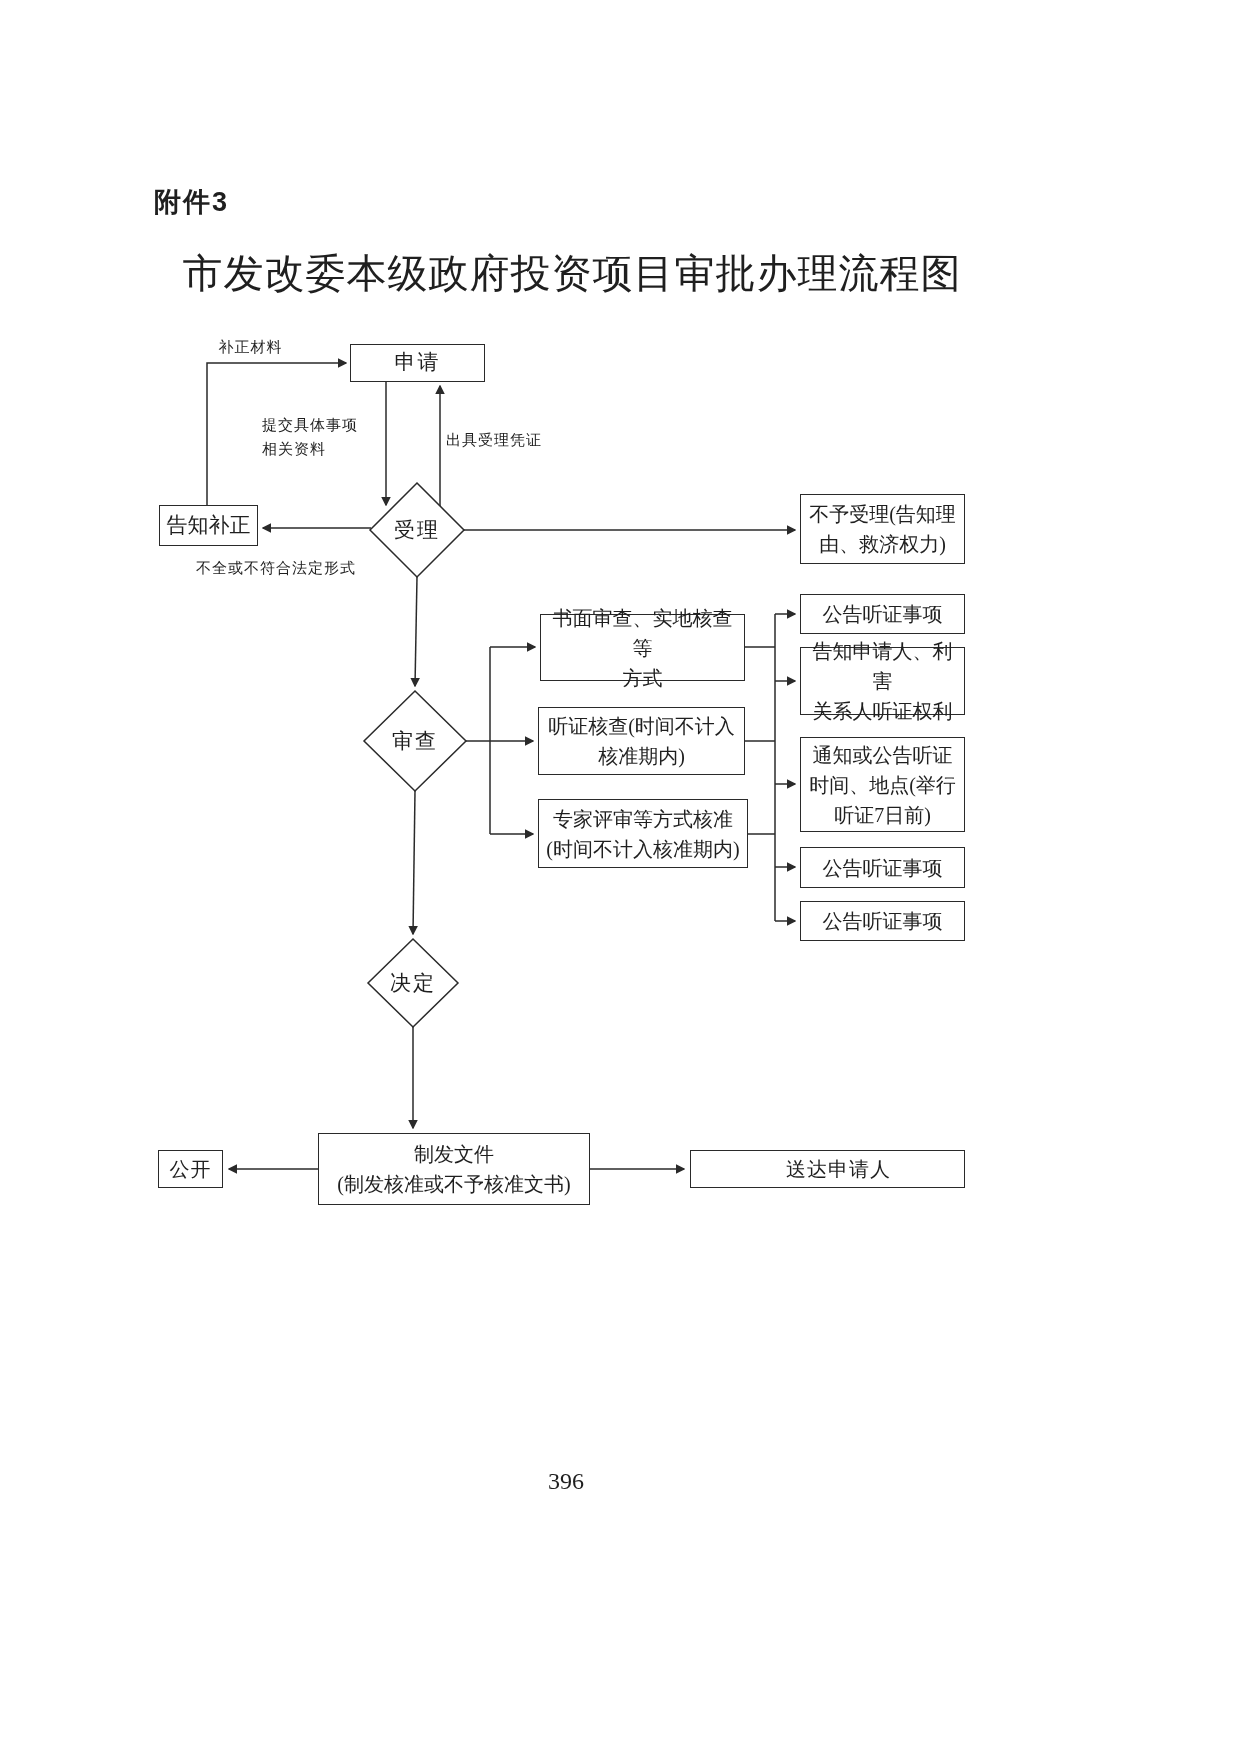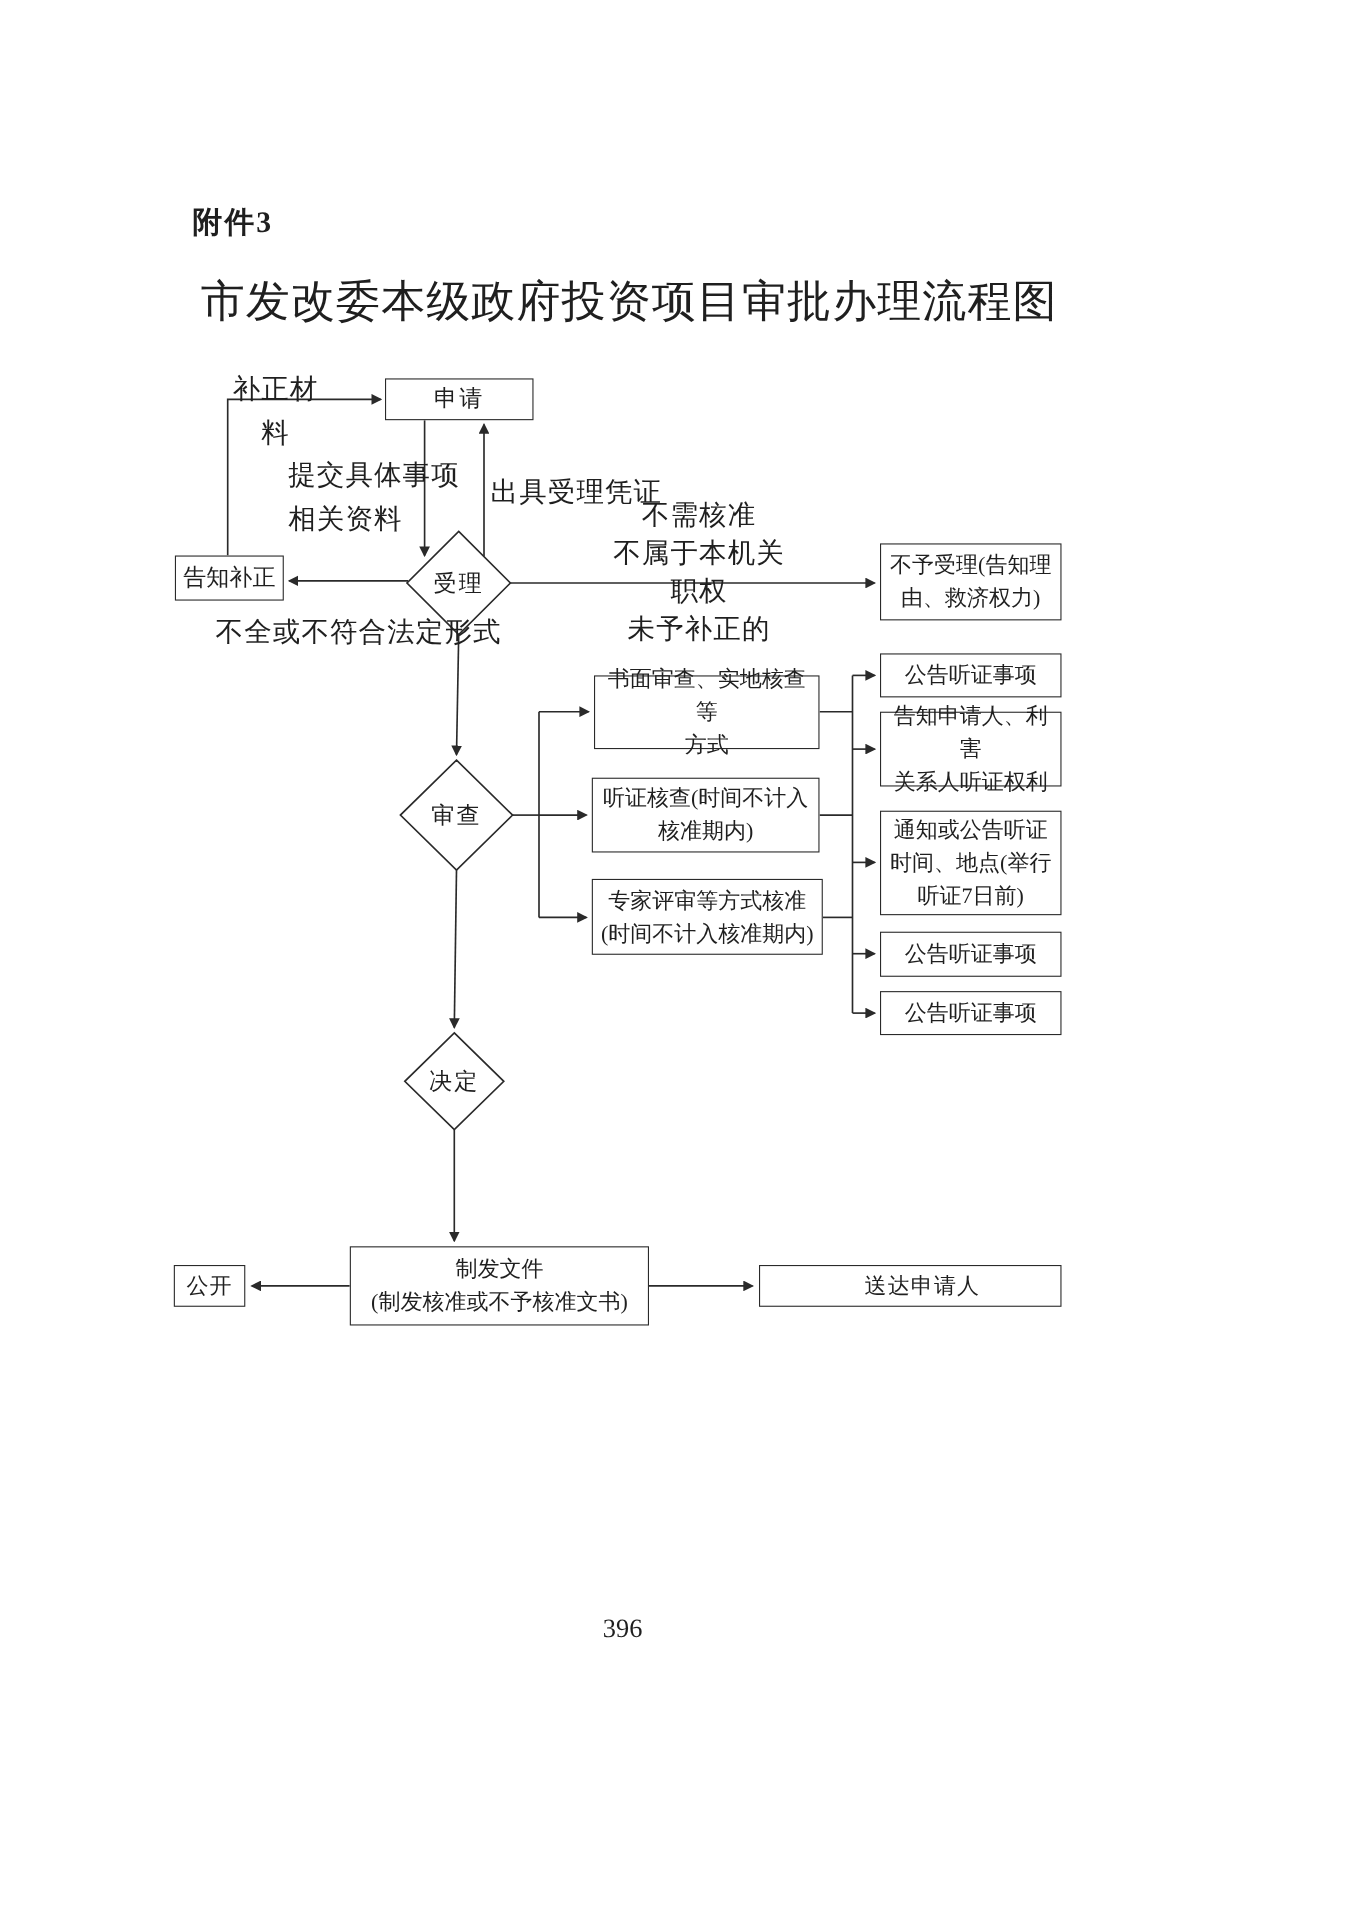--- a/index.html
+++ b/index.html
@@ -13,30 +13,30 @@
     position:absolute; border:1.5px solid #2a2a2a; background:#ffffff;
     display:flex; align-items:center; justify-content:center;
     text-align:center; white-space:pre-line; font-size:20px; line-height:1.5;
     padding:2px 4px;
   }
   .dtext {
     position:absolute; display:flex; align-items:center; justify-content:center;
     font-size:21px; letter-spacing:2px;
   }
   .lbl {
-    position:absolute; font-size:25px; line-height:1.6; white-space:pre-line;
+    position:absolute; font-size:15px; line-height:1.6; white-space:pre-line;
     letter-spacing:1px;
   }
   .title {
     position:absolute; left:0; top:246px; width:1132px; text-align:center;
     font-size:40px; font-weight:400; letter-spacing:1px;padding-left:12px;
   }
   .attach {
     position:absolute; left:154px; top:184px; font-size:27px; font-weight:700;
-    font-family:Liberation Serif, serif; letter-spacing:2px;margin-left:21px;
+    font-family:Liberation Sans, sans-serif; letter-spacing:2px;
   }
   .pageno {
     position:absolute; left:0; top:1468px; width:1132px; text-align:center;
     font-size:24px;
   }
   svg.flow { position:absolute; left:0; top:0; }
 </style>
 </head>
 <body>
 
@@ -138,19 +138,16 @@
 
   <div class="lbl" style="left:203px;top:335px;width:95px;text-align:center;">补正材料</div>
 
   <div class="lbl" style="left:262px;top:413px;">提交具体事项
 相关资料</div>
 
   <div class="lbl" style="left:446px;top:428px;">出具受理凭证</div>
 
   <div class="lbl" style="left:196px;top:556px;">不全或不符合法定形式</div>
 
-  <div class="lbl" style="left:553px;top:452px;width:165px;text-align:center;line-height:1.38;">不需核准
-不属于本机关职权
-未予补正的</div>
 
   <div class="pageno">396</div>
 
 </div>
 
 </body></html>

